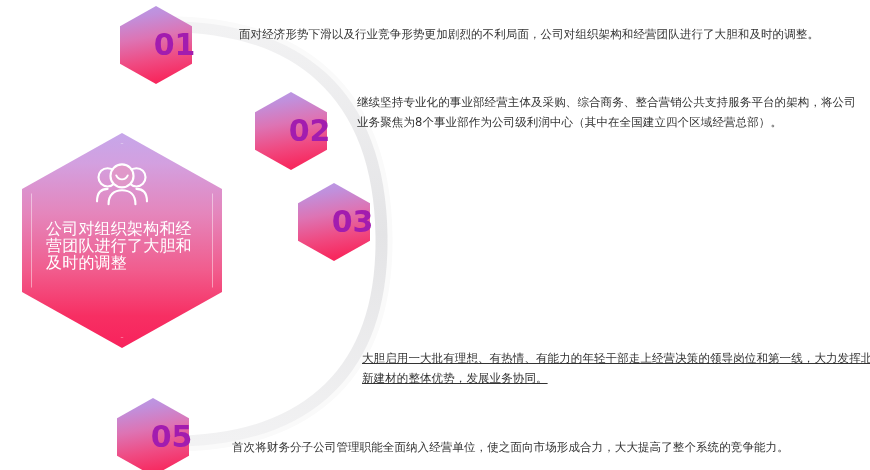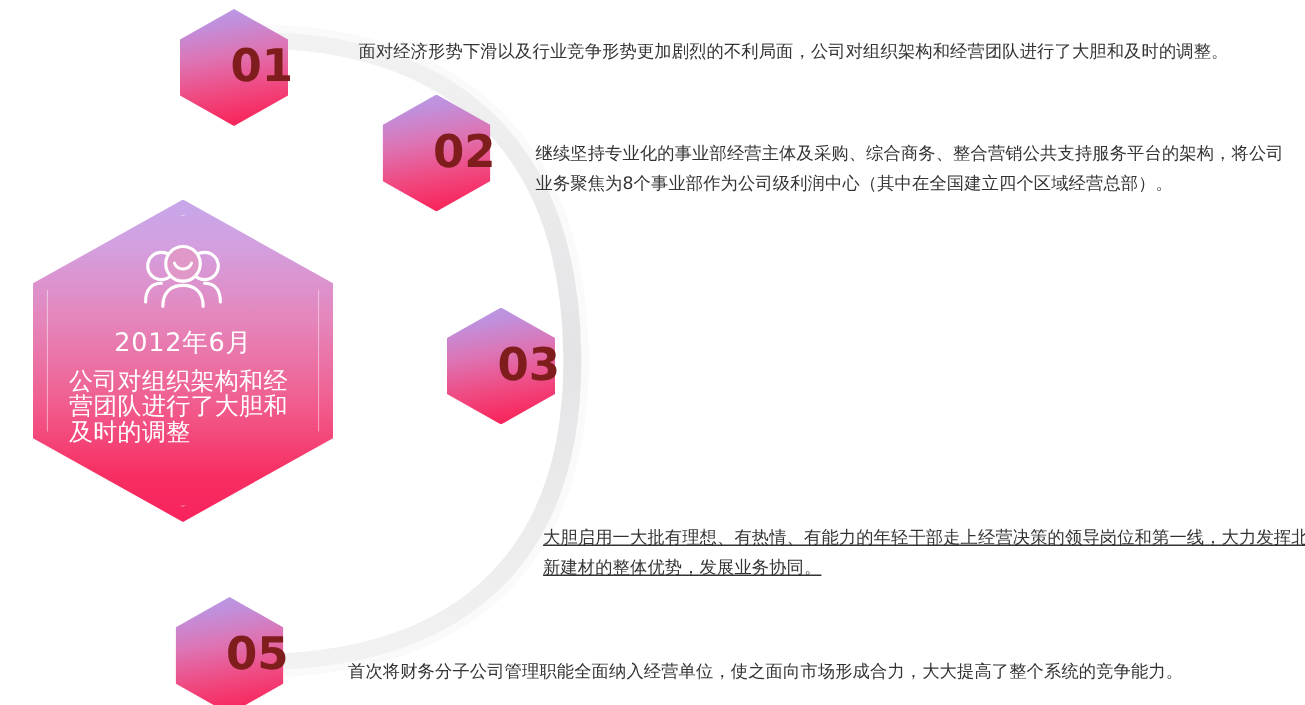--- a/index.html
+++ b/index.html
@@ -95,41 +95,41 @@
     inset: 0;
     background: linear-gradient(170deg, #b69ce9 0%, #c18fdb 16%, #dd74b4 40%, #ef4b83 66%, #f72a60 88%, #f81f58 100%);
     clip-path: polygon(50% 0%, 100% 26%, 100% 74%, 50% 100%, 0% 74%, 0% 26%);
   }
   .badge-num {
     position: absolute;
     inset: 0;
     display: flex;
     align-items: center;
     justify-content: center;
-    color: #7f1d1d;
+    color: #a21caf;
     font-size: 30px;
     font-weight: bold;
     letter-spacing: 0px;
     padding-bottom: 1px;
     box-sizing: border-box;
     padding-left: 37px;
   }
 
   
   .desc {
     position: absolute;
     color: #333333;
     font-size: 11.5px;
     line-height: 20px;
     letter-spacing: 0.1px;
   }
 
   .pos-b1 { left: 120px; top: 6px; }
-  .pos-b2 { left: 255px; top: 63px; }
-  .pos-b3 { left: 298px; top: 205px; }
+  .pos-b2 { left: 255px; top: 92px; }
+  .pos-b3 { left: 298px; top: 183px; }
   .pos-b4 { left: 257px; top: 339px; }
   .pos-b5 { left: 117px; top: 398px; }
 
   .pos-t1 { left: 239px; top: 24px;  width: 625px; }
   .pos-t2 { left: 357px; top: 92px;  width: 505px; }
   .pos-t3 { left: 386px; top: 210px; width: 478px; }
   .pos-t4 { left: 362px; top: 348px; width: 518px; text-decoration: underline; }
   .pos-t5 { left: 232px; top: 437px; width: 632px; }
 </style>
 </head>
@@ -159,21 +159,20 @@
         <path d="M 6 42 C 6 33 10.5 29 17 29"></path>
 
         <circle cx="47" cy="17" r="9.5"></circle>
         <path d="M 58 42 C 58 33 53.5 29 47 29"></path>
 
         <circle cx="32" cy="15.5" r="12" fill="#e098c9" stroke="#ffffff"></circle>
         <path d="M 26 15 C 28.5 20.5 35.5 20.5 38 15" stroke-width="2"></path>
 
         <path d="M 18 45 C 18 35 24 30.5 32 30.5 C 40 30.5 46 35 46 45"></path>
       </svg>
-      <div class="main-hex-date">2012年6月</div>
       <div class="main-hex-desc">公司对组织架构和经营团队进行了大胆和及时的调整</div>
     </div>
   </div>
 
   <div class="badge pos-b1">
     <div class="badge-shape"></div>
     <div class="badge-num">01</div>
   </div>
   <div class="desc pos-t1">面对经济形势下滑以及行业竞争形势更加剧烈的不利局面，公司对组织架构和经营团队进行了大胆和及时的调整。</div>
 

